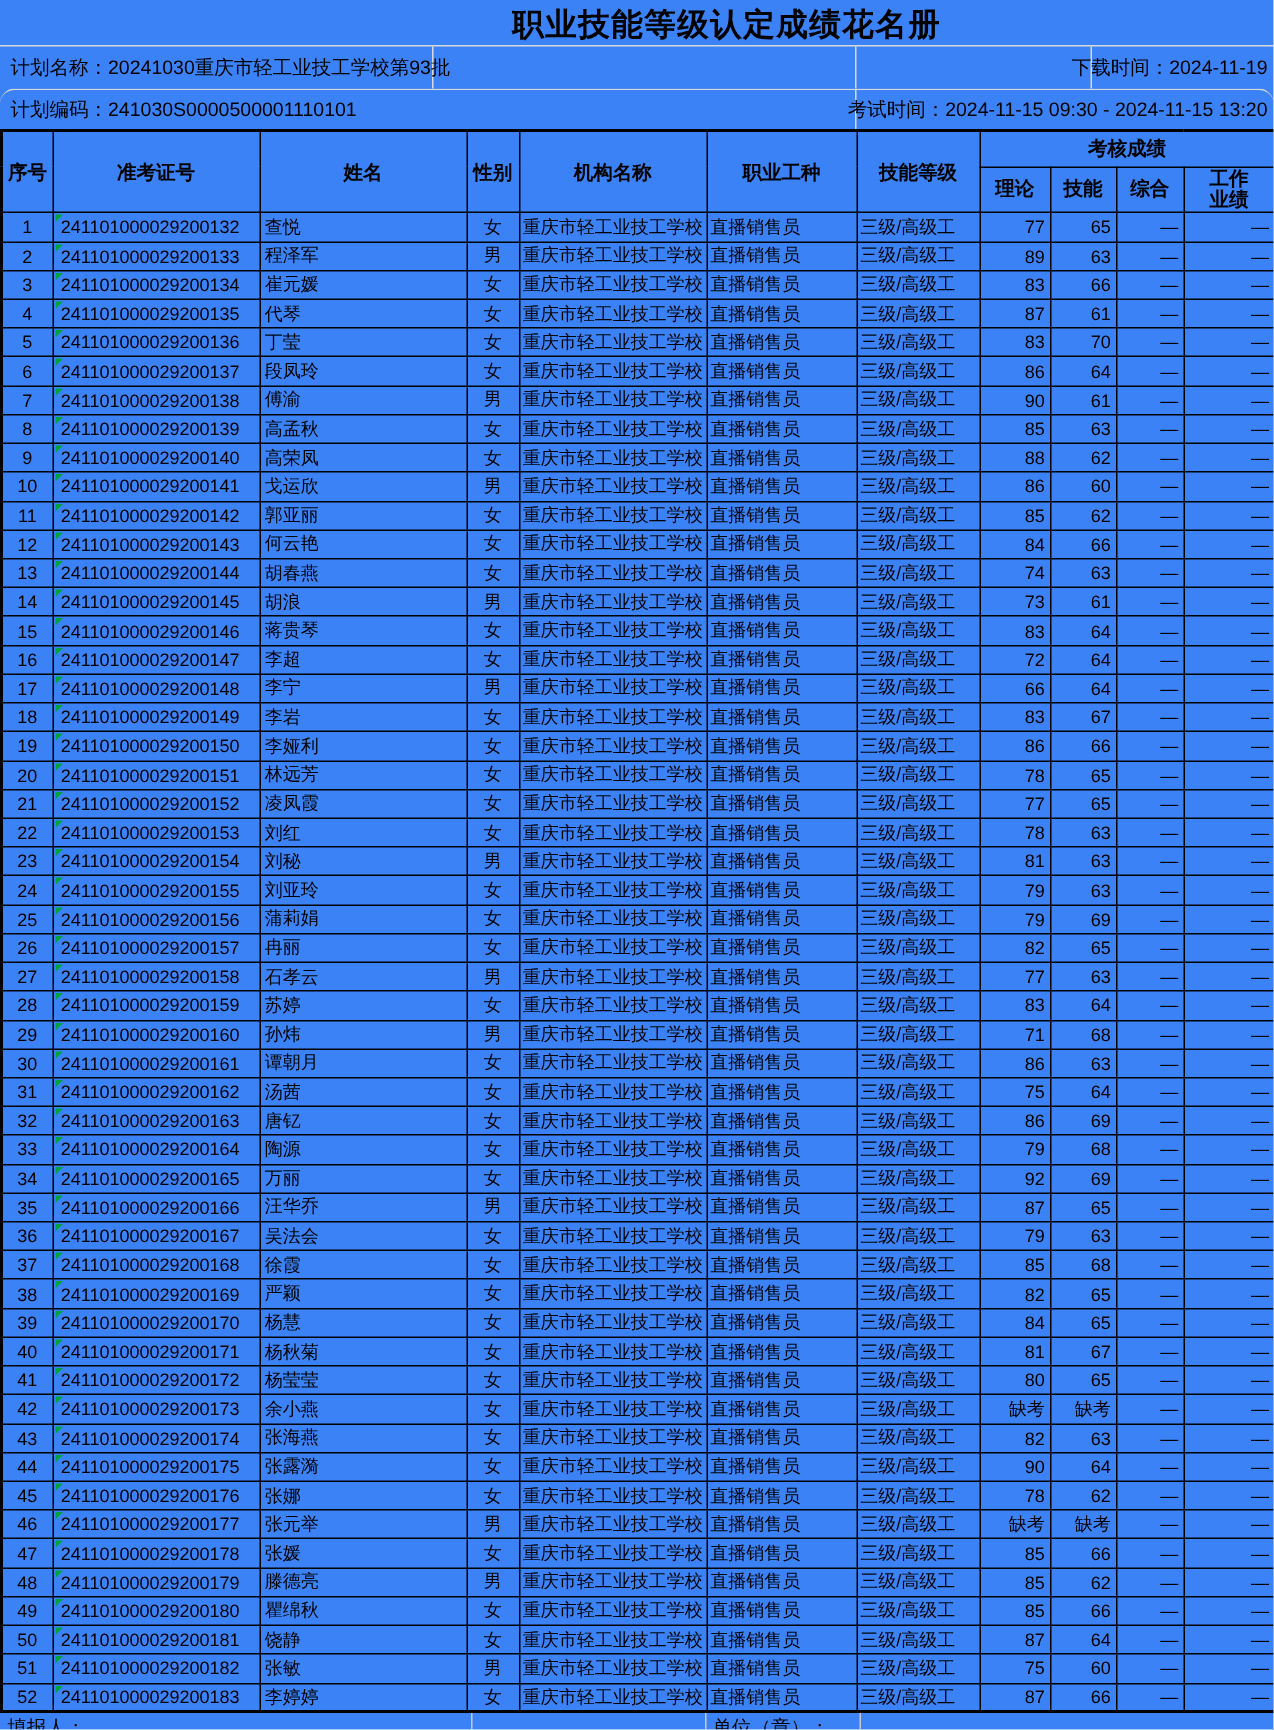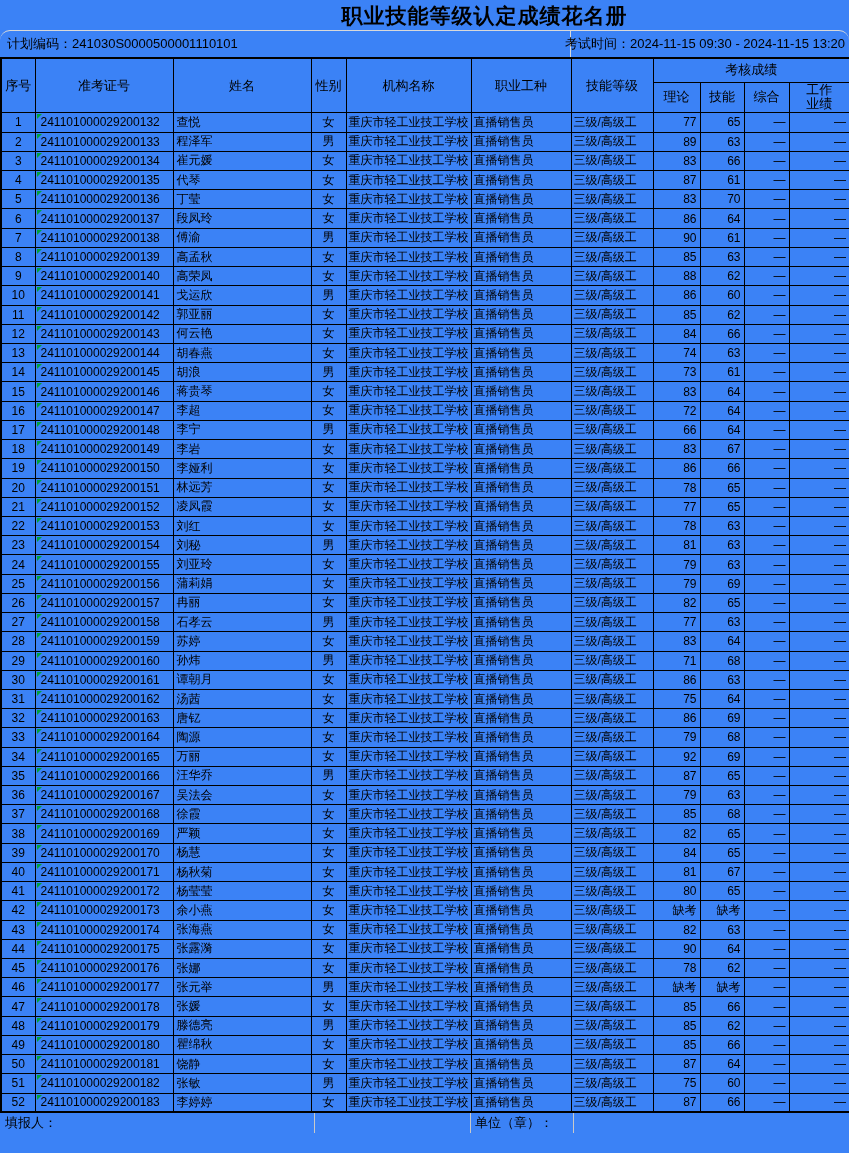--- a/index.html
+++ b/index.html
@@ -31,21 +31,21 @@
   
   table{
     border-collapse:collapse;table-layout:fixed;
     width:849px;border:2px solid #000;
   }
   th,td{
     border:1px solid #000;
     font-weight:normal;font-size:12px;
     padding:0;overflow:hidden;white-space:nowrap;
   }
-  thead th{text-align:center;font-size:13px;}
+  thead th{text-align:center;font-size:13px;font-weight:bold;}
   thead tr.h1{height:24px;}
   thead tr.h2{height:25px;}
   th .wrap2{display:inline-block;width:28px;line-height:1.15;word-break:break-all;white-space:normal;vertical-align:middle;}
   tbody tr{height:19.2308px;}
   .c-no{text-align:center;}
   .c-id{text-align:left;padding-left:5px;position:relative;}
   .c-id::before{
     content:"";position:absolute;left:1px;top:1px;width:0;height:0;
     border-top:5px solid var(--flag-green,#00a33c);
     border-right:5px solid transparent;
@@ -62,20 +62,31 @@
 </style>
 </head>
 <body>
 
 <div class="sheet">
 
   <div class="title-row">
     <h1>职业技能等级认定成绩花名册</h1>
   </div>
 
+  <div class="meta-row meta-b">
+    <i class="vline" style="left:288px"></i>
+    <i class="vline" style="left:570px"></i>
+    <i class="vline" style="left:727px"></i>
+    <div class="meta-left">
+      <span>计划名称：</span><span>20241030重庆市轻工业技工学校第93批</span>
+    </div>
+    <div class="meta-right">
+      <span>下载时间：</span><span>2024-11-19</span>
+    </div>
+  </div>
 
   <div class="meta-row meta-c">
     <i class="vline" style="left:570px"></i>
     <div class="meta-left">
       <span>计划编码：</span><span>241030S0000500001110101</span>
     </div>
     <div class="meta-right">
       <span>考试时间：</span><span>2024-11-15 09:30 - 2024-11-15 13:20</span>
     </div>
   </div>

